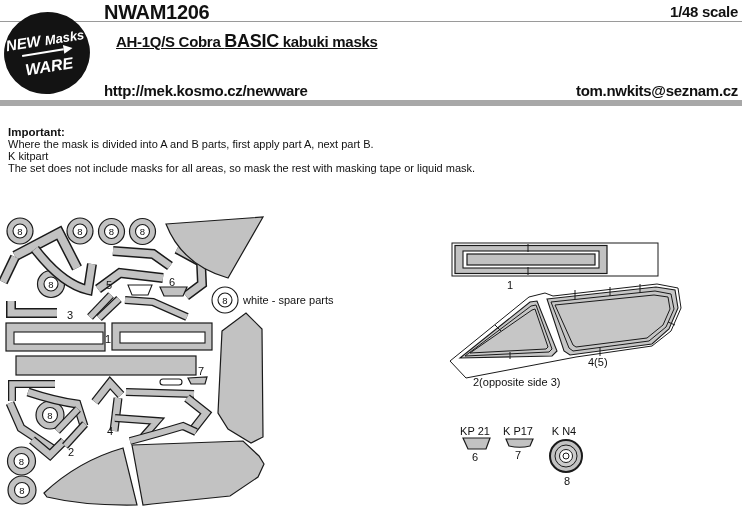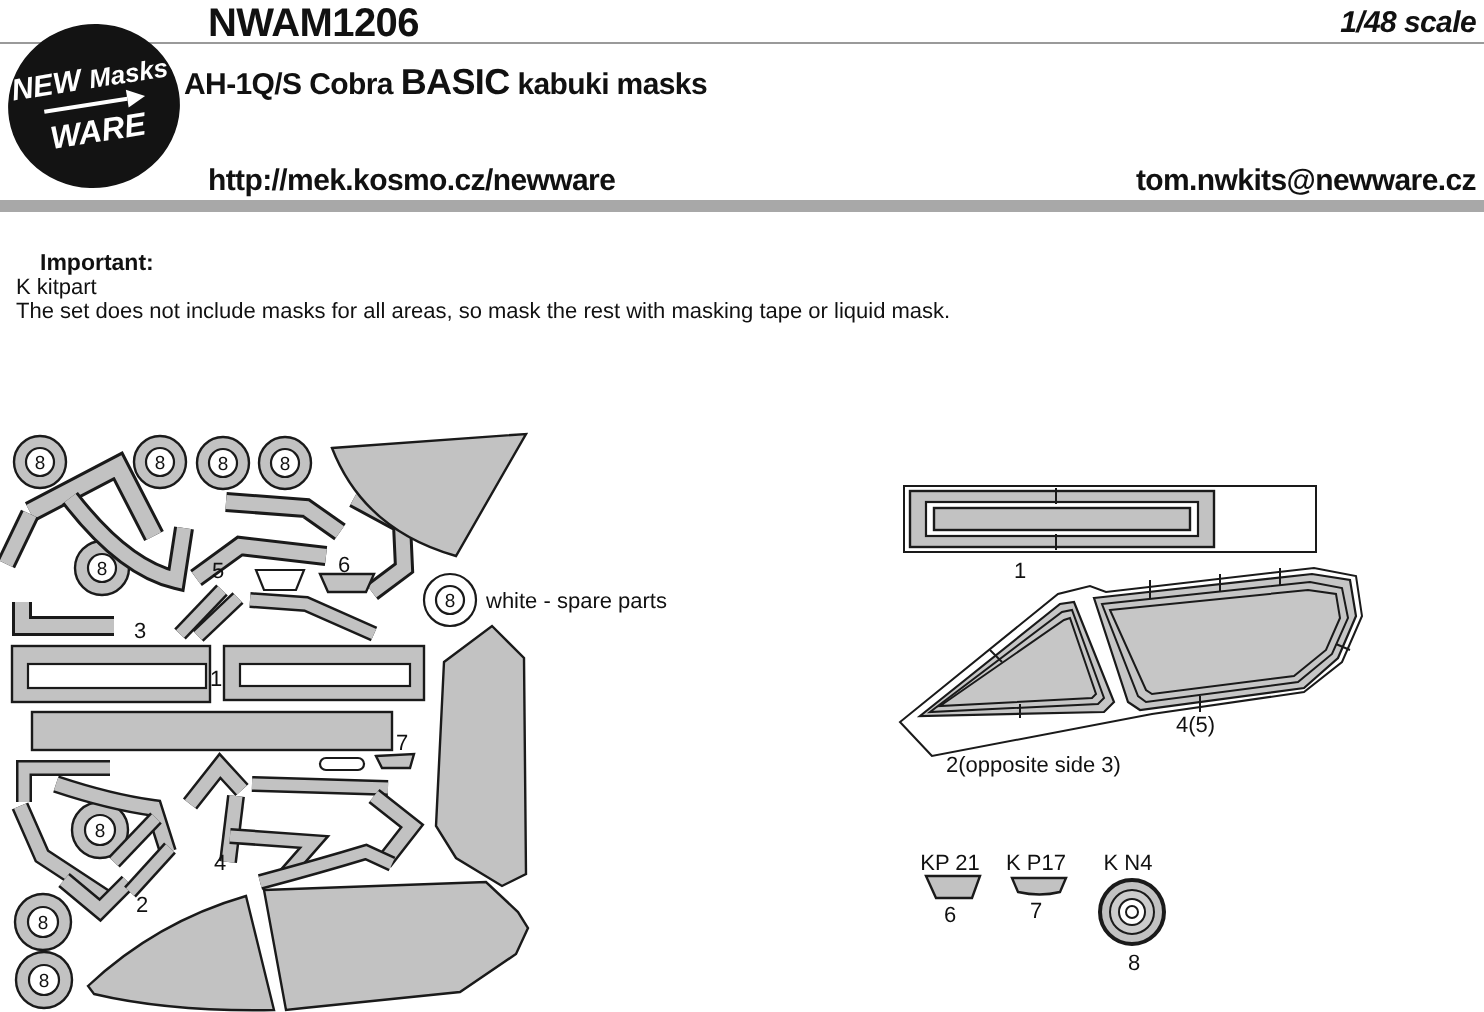--- a/index.html
+++ b/index.html
@@ -1,35 +1,35 @@
 <!DOCTYPE html>
 <html><head>
 <meta charset="utf-8">
 <style>
   html,body{margin:0;padding:0;background:#fff;}
   #page{position:relative;width:742px;height:506px;background:#ffffff;overflow:hidden;
         font-family:"Liberation Sans",sans-serif;color:#111;}
   .hdr-text{position:absolute;font-weight:bold;letter-spacing:-0.3px;white-space:nowrap;}
   #product-code{left:104px;top:1px;font-size:20px;}
-  #scale{right:4px;top:3px;font-size:15px;font-style:italic;}
-  #title-row{left:92px;top:31px;font-size:15px;}
+  #scale{right:4px;top:3px;font-size:15px;}
+  #title-row{left:116px;top:31px;font-size:15px;text-decoration:underline;}
   #title-row .big{font-size:18px;}
   #subtitle-row{left:104px;top:56px;font-size:15px;}
   #website-row{left:104px;top:82px;font-size:15px;text-align:right;}
   #email-row{right:4px;top:82px;font-size:15px;}
   #top-rule{position:absolute;left:0;top:21px;width:742px;height:1px;background:#9a9a9a;}
   #divider-bar{position:absolute;left:0;top:100px;width:742px;height:6px;}
   #logo{position:absolute;left:4px;top:12px;width:86px;height:82px;border-radius:50%;
         background:#131313;transform:rotate(-9deg);z-index:3;display:flex;flex-direction:column;
         align-items:center;justify-content:center;color:#fff;font-style:italic;font-weight:bold;line-height:1;}
   #logo .l1{font-size:15px;letter-spacing:0;}
   #logo .l1 .masks{font-size:13px;}
   #logo .l2{font-size:16px;margin-top:2px;}
   #important{position:absolute;left:8px;top:126px;width:560px;font-size:11px;line-height:12px;}
-  #important .head{font-weight:bold;font-size:11.5px;margin-left:12px;}
+  #important .head{font-weight:bold;font-size:11.5px;}
   #important div{white-space:nowrap;}
   svg text{font-family:"Liberation Sans",sans-serif;fill:#111;}
   .so{fill:none;stroke:#1a1a1a;stroke-linejoin:miter;stroke-linecap:butt;}
   .si{fill:none;stroke:#c2c2c2;stroke-linejoin:miter;stroke-linecap:butt;}
   .shape{fill:#c2c2c2;stroke:#1a1a1a;stroke-width:1.2;}
   .white-shape{fill:#ffffff;stroke:#1a1a1a;stroke-width:1.1;}
   .thin{fill:none;stroke:#1a1a1a;stroke-width:1;}
   .lbl{font-size:11px;}
   .donut8{font-size:9.5px;}
 </style>
@@ -44,25 +44,26 @@
     <svg width="54" height="10" viewBox="0 0 54 10">
       <line x1="2" y1="5" x2="44" y2="5" stroke="#fff" stroke-width="2"></line>
       <polygon points="44,0.5 53,5 44,9.5" fill="#fff"></polygon>
     </svg>
     <div class="l2">WARE</div>
   </div>
   <div class="hdr-text" id="product-code">NWAM1206</div>
   <div class="hdr-text" id="scale">1/48 scale</div>
   <div class="hdr-text" id="title-row"><span>AH-1Q/S Cobra </span><span class="big">BASIC</span><span> kabuki masks</span></div>
   <div class="hdr-text" id="website-row">http://mek.kosmo.cz/newware</div>
-  <div class="hdr-text" id="email-row">tom.nwkits@newware.cz</div>
+  <div class="hdr-text" id="email-row">tom.nwkits@seznam.cz</div>
   <div id="divider-bar" style="background: rgb(168, 168, 168);"></div>
 
   <div id="important">
     <div class="head">Important:</div>
+    <div>Where the mask is divided into A and B parts, first apply part A, next part B.</div>
     <div>K kitpart</div>
     <div>The set does not include masks for all areas, so mask the rest with masking tape or liquid mask.</div>
   </div>
 
   <svg width="742" height="506" viewBox="0 0 742 506" style="position:absolute;left:0;top:0;">
 
     <g>
 
       <g>
         <g>

